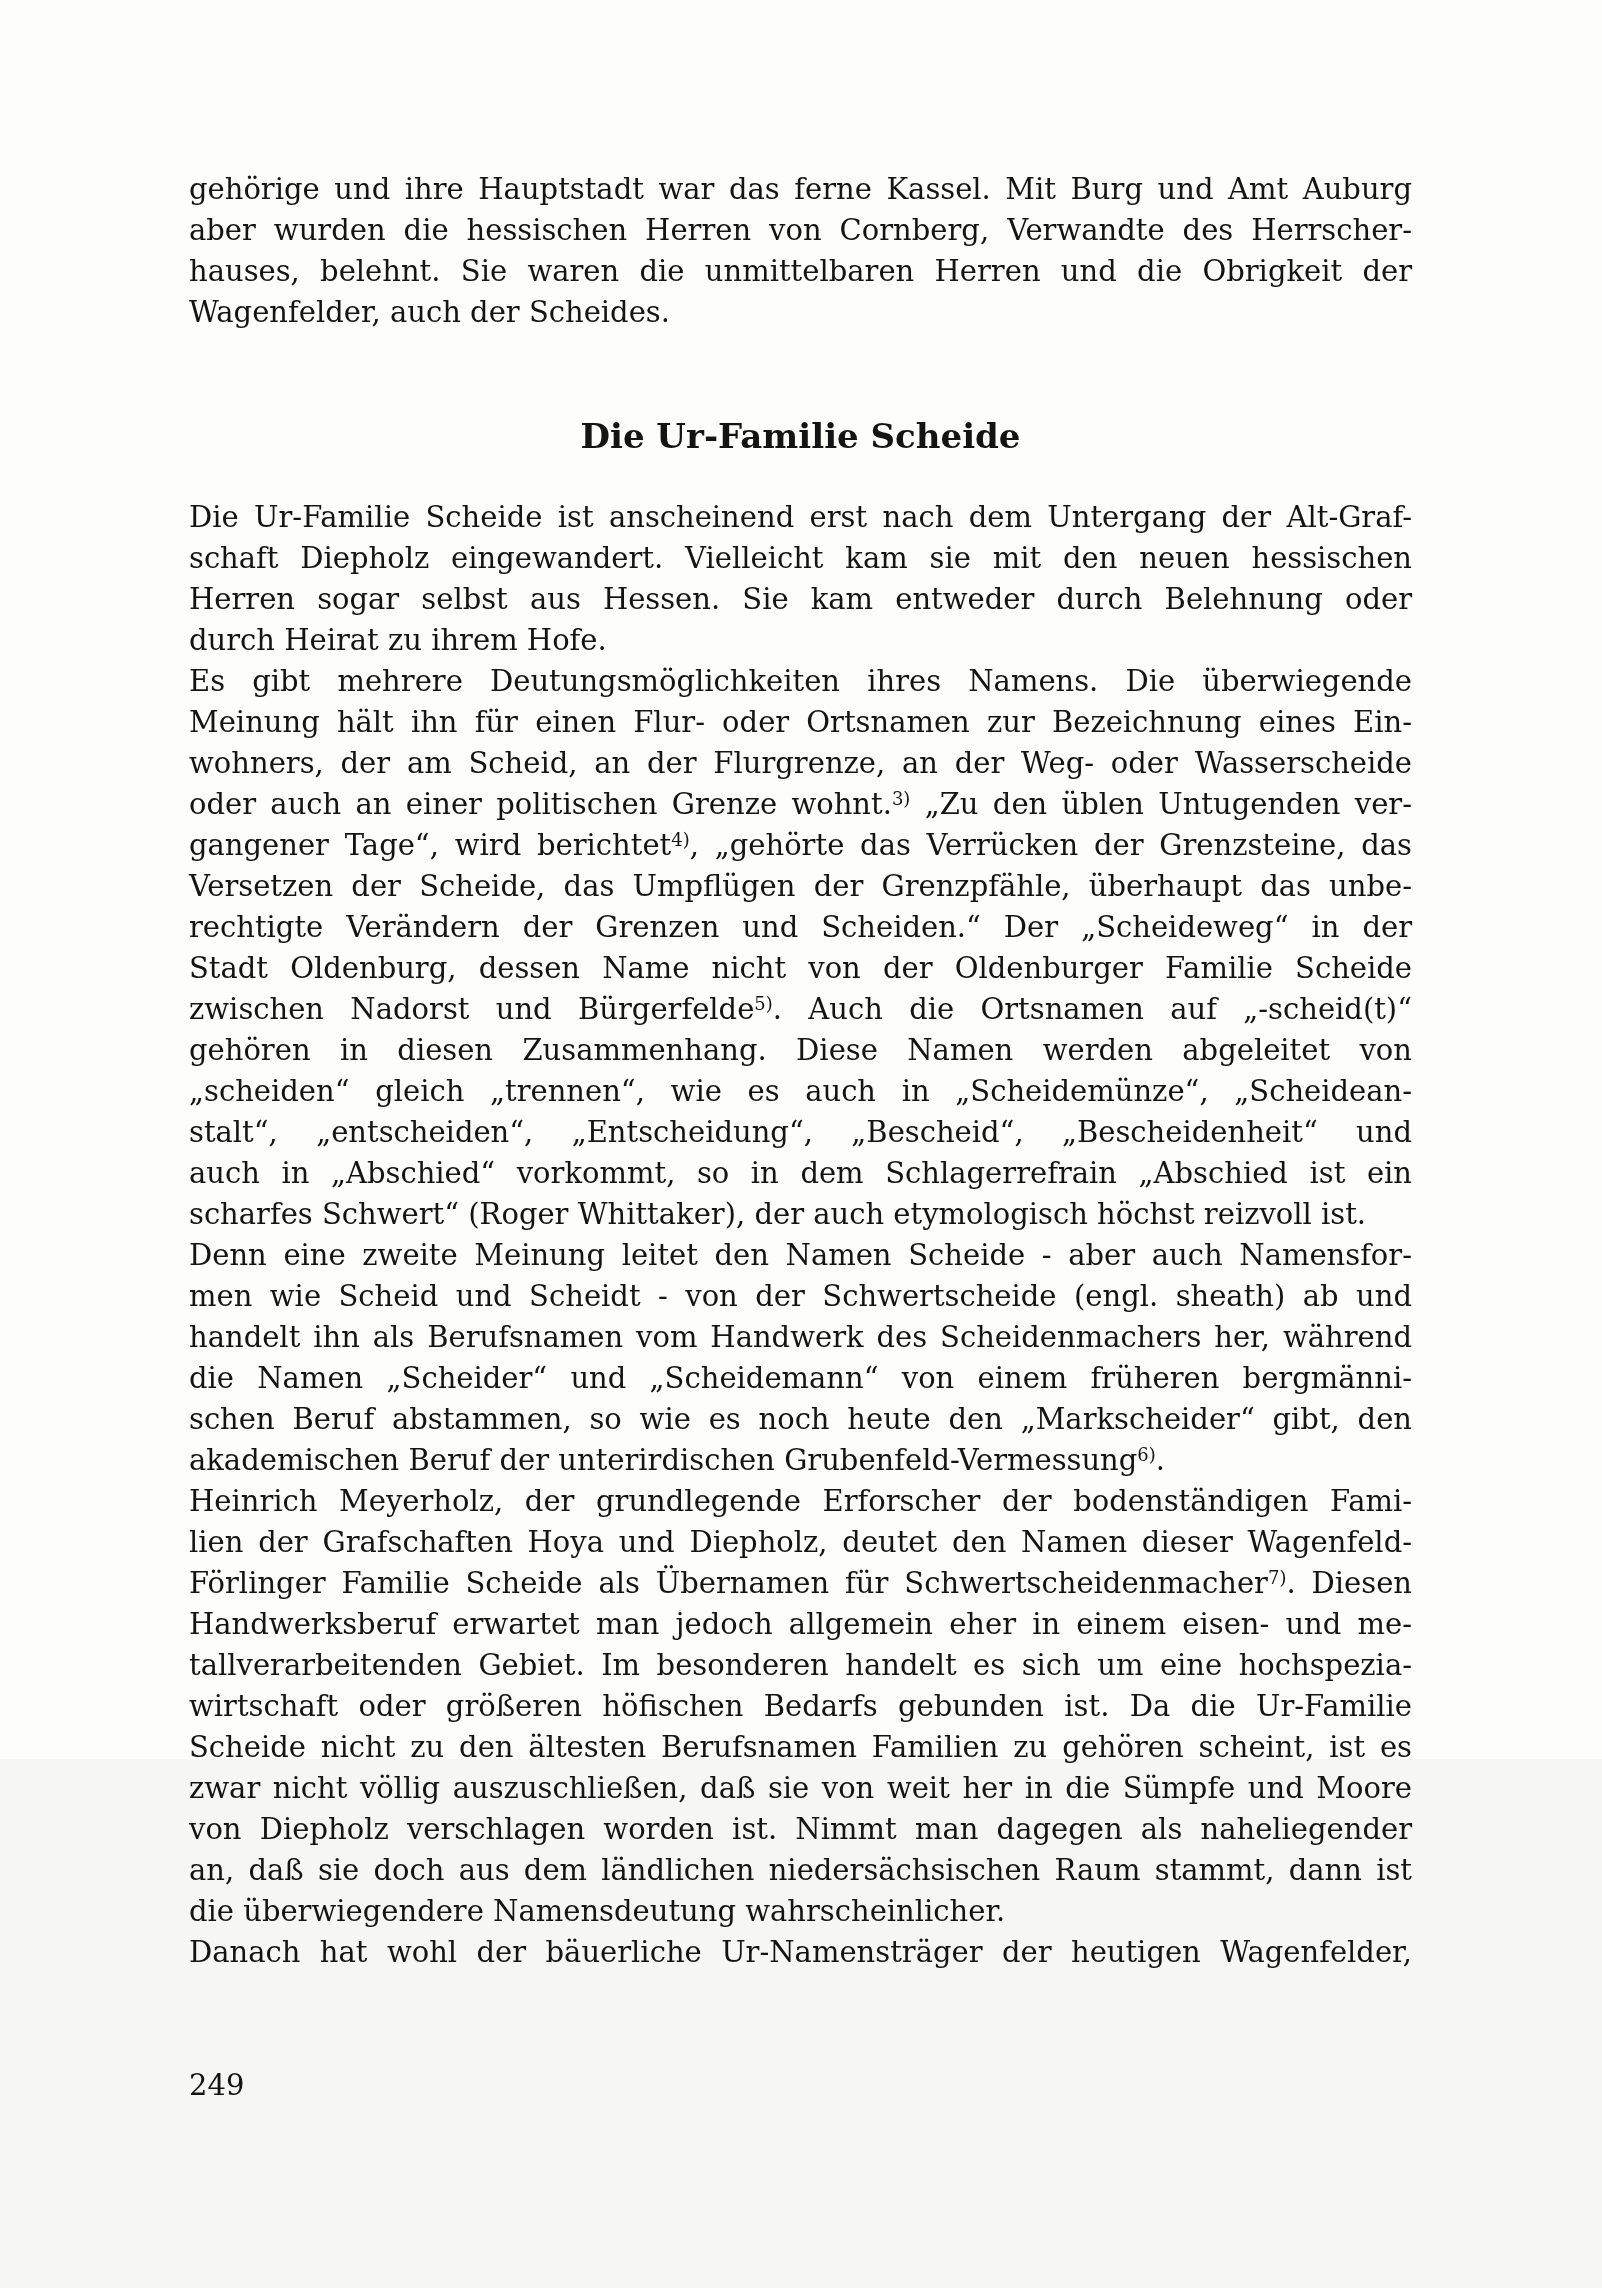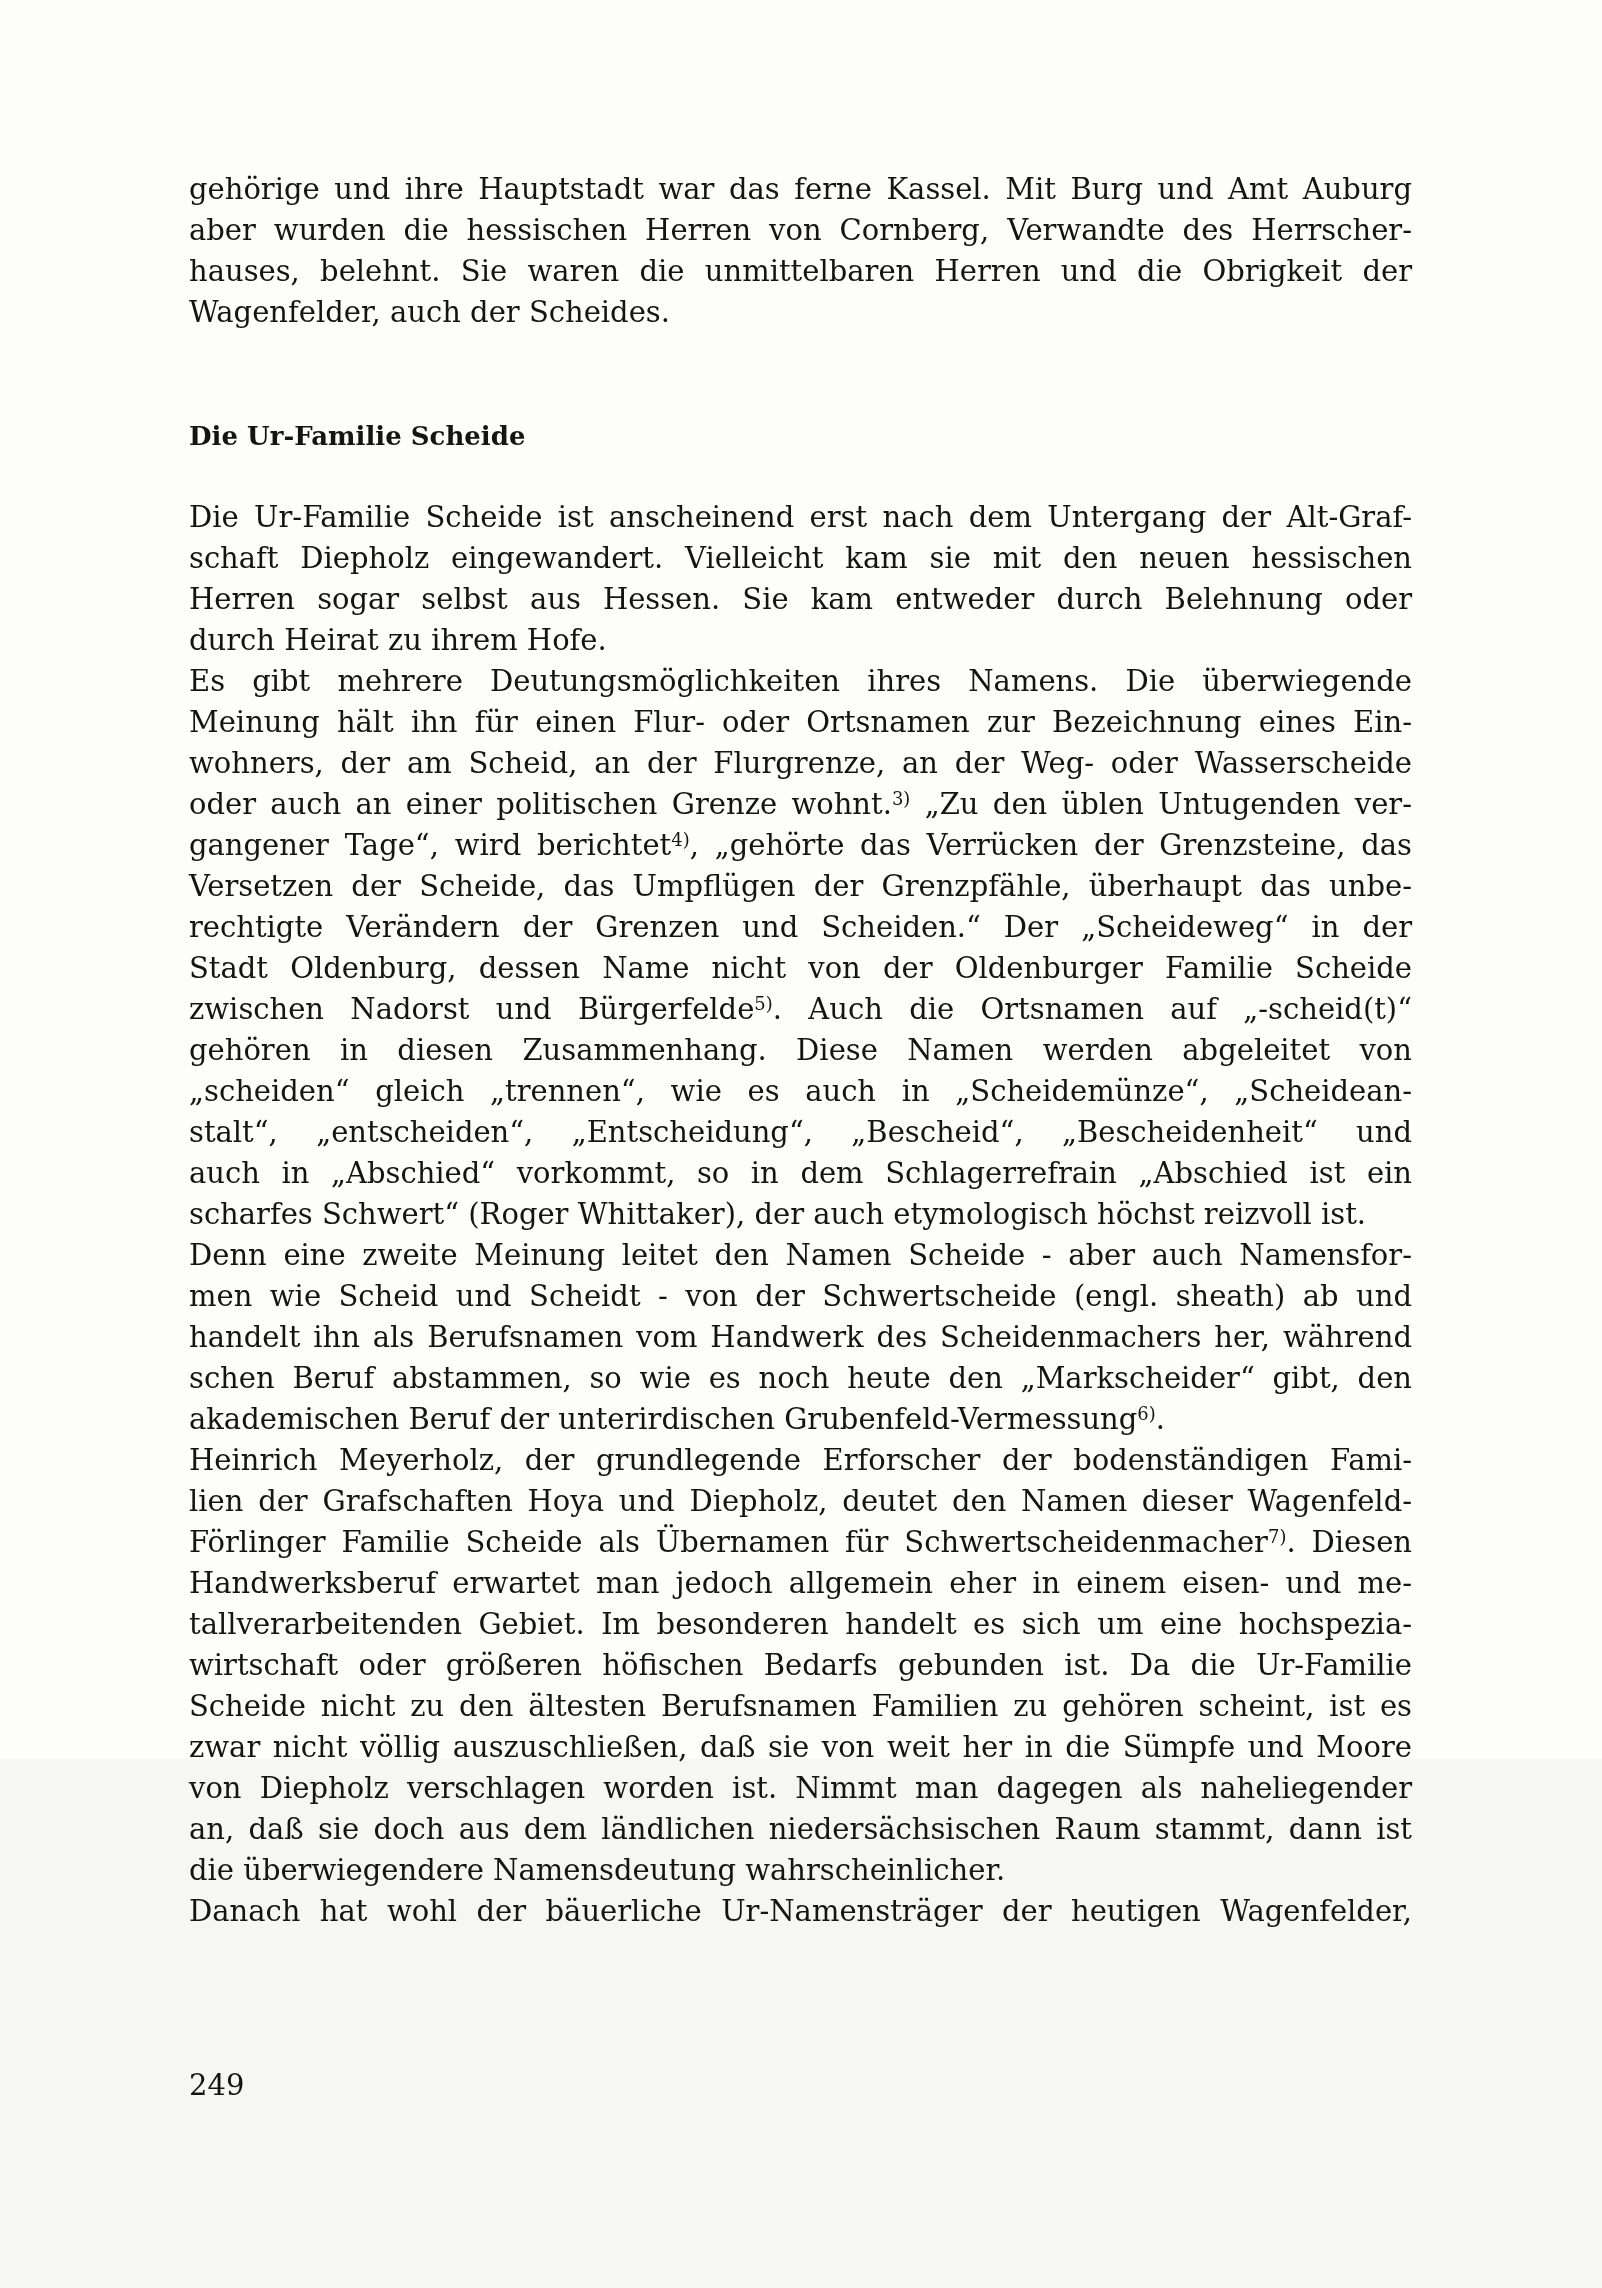--- a/index.html
+++ b/index.html
@@ -33,24 +33,24 @@
     white-space: normal;
     height: 41px;
     overflow: visible;
   }
   .line.last {
     text-align: center;
     text-align-last: left;
   }
   .heading {
     font-weight: bold;
-    text-align: left;
+    text-align: center;
     margin-top: 83px;
     margin-bottom: 40px;
-    font-size: 26px;
+    font-size: 34px;
   }
   sup {
     font-size: 0.62em;
     line-height: 0;
     vertical-align: baseline;
     position: relative;
     top: -0.5em;
   }
   .page-number {
     position: absolute;
@@ -93,20 +93,21 @@
         <div class="line">gehören in diesen Zusammenhang. Diese Namen werden abgeleitet von</div>
         <div class="line">„scheiden“ gleich „trennen“, wie es auch in „Scheidemünze“, „Scheidean-</div>
         <div class="line">stalt“, „entscheiden“, „Entscheidung“, „Bescheid“, „Bescheidenheit“ und</div>
         <div class="line">auch in „Abschied“ vorkommt, so in dem Schlagerrefrain „Abschied ist ein</div>
         <div class="line last">scharfes Schwert“ (Roger Whittaker), der auch etymologisch höchst reizvoll ist.</div>
       </div>
       <div class="paragraph">
         <div class="line">Denn eine zweite Meinung leitet den Namen Scheide - aber auch Namensfor-</div>
         <div class="line">men wie Scheid und Scheidt - von der Schwertscheide (engl. sheath) ab und</div>
         <div class="line">handelt ihn als Berufsnamen vom Handwerk des Scheidenmachers her, während</div>
+        <div class="line">die Namen „Scheider“ und „Scheidemann“ von einem früheren bergmänni-</div>
         <div class="line">schen Beruf abstammen, so wie es noch heute den „Markscheider“ gibt, den</div>
         <div class="line last">akademischen Beruf der unterirdischen Grubenfeld-Vermessung<sup>6)</sup>.</div>
       </div>
       <div class="paragraph">
         <div class="line">Heinrich Meyerholz, der grundlegende Erforscher der bodenständigen Fami-</div>
         <div class="line">lien der Grafschaften Hoya und Diepholz, deutet den Namen dieser Wagenfeld-</div>
         <div class="line">Förlinger Familie Scheide als Übernamen für Schwertscheidenmacher<sup>7)</sup>. Diesen</div>
         <div class="line">Handwerksberuf erwartet man jedoch allgemein eher in einem eisen- und me-</div>
         <div class="line">tallverarbeitenden Gebiet. Im besonderen handelt es sich um eine hochspezia-</div>
         <div class="line">wirtschaft oder größeren höfischen Bedarfs gebunden ist. Da die Ur-Familie</div>

